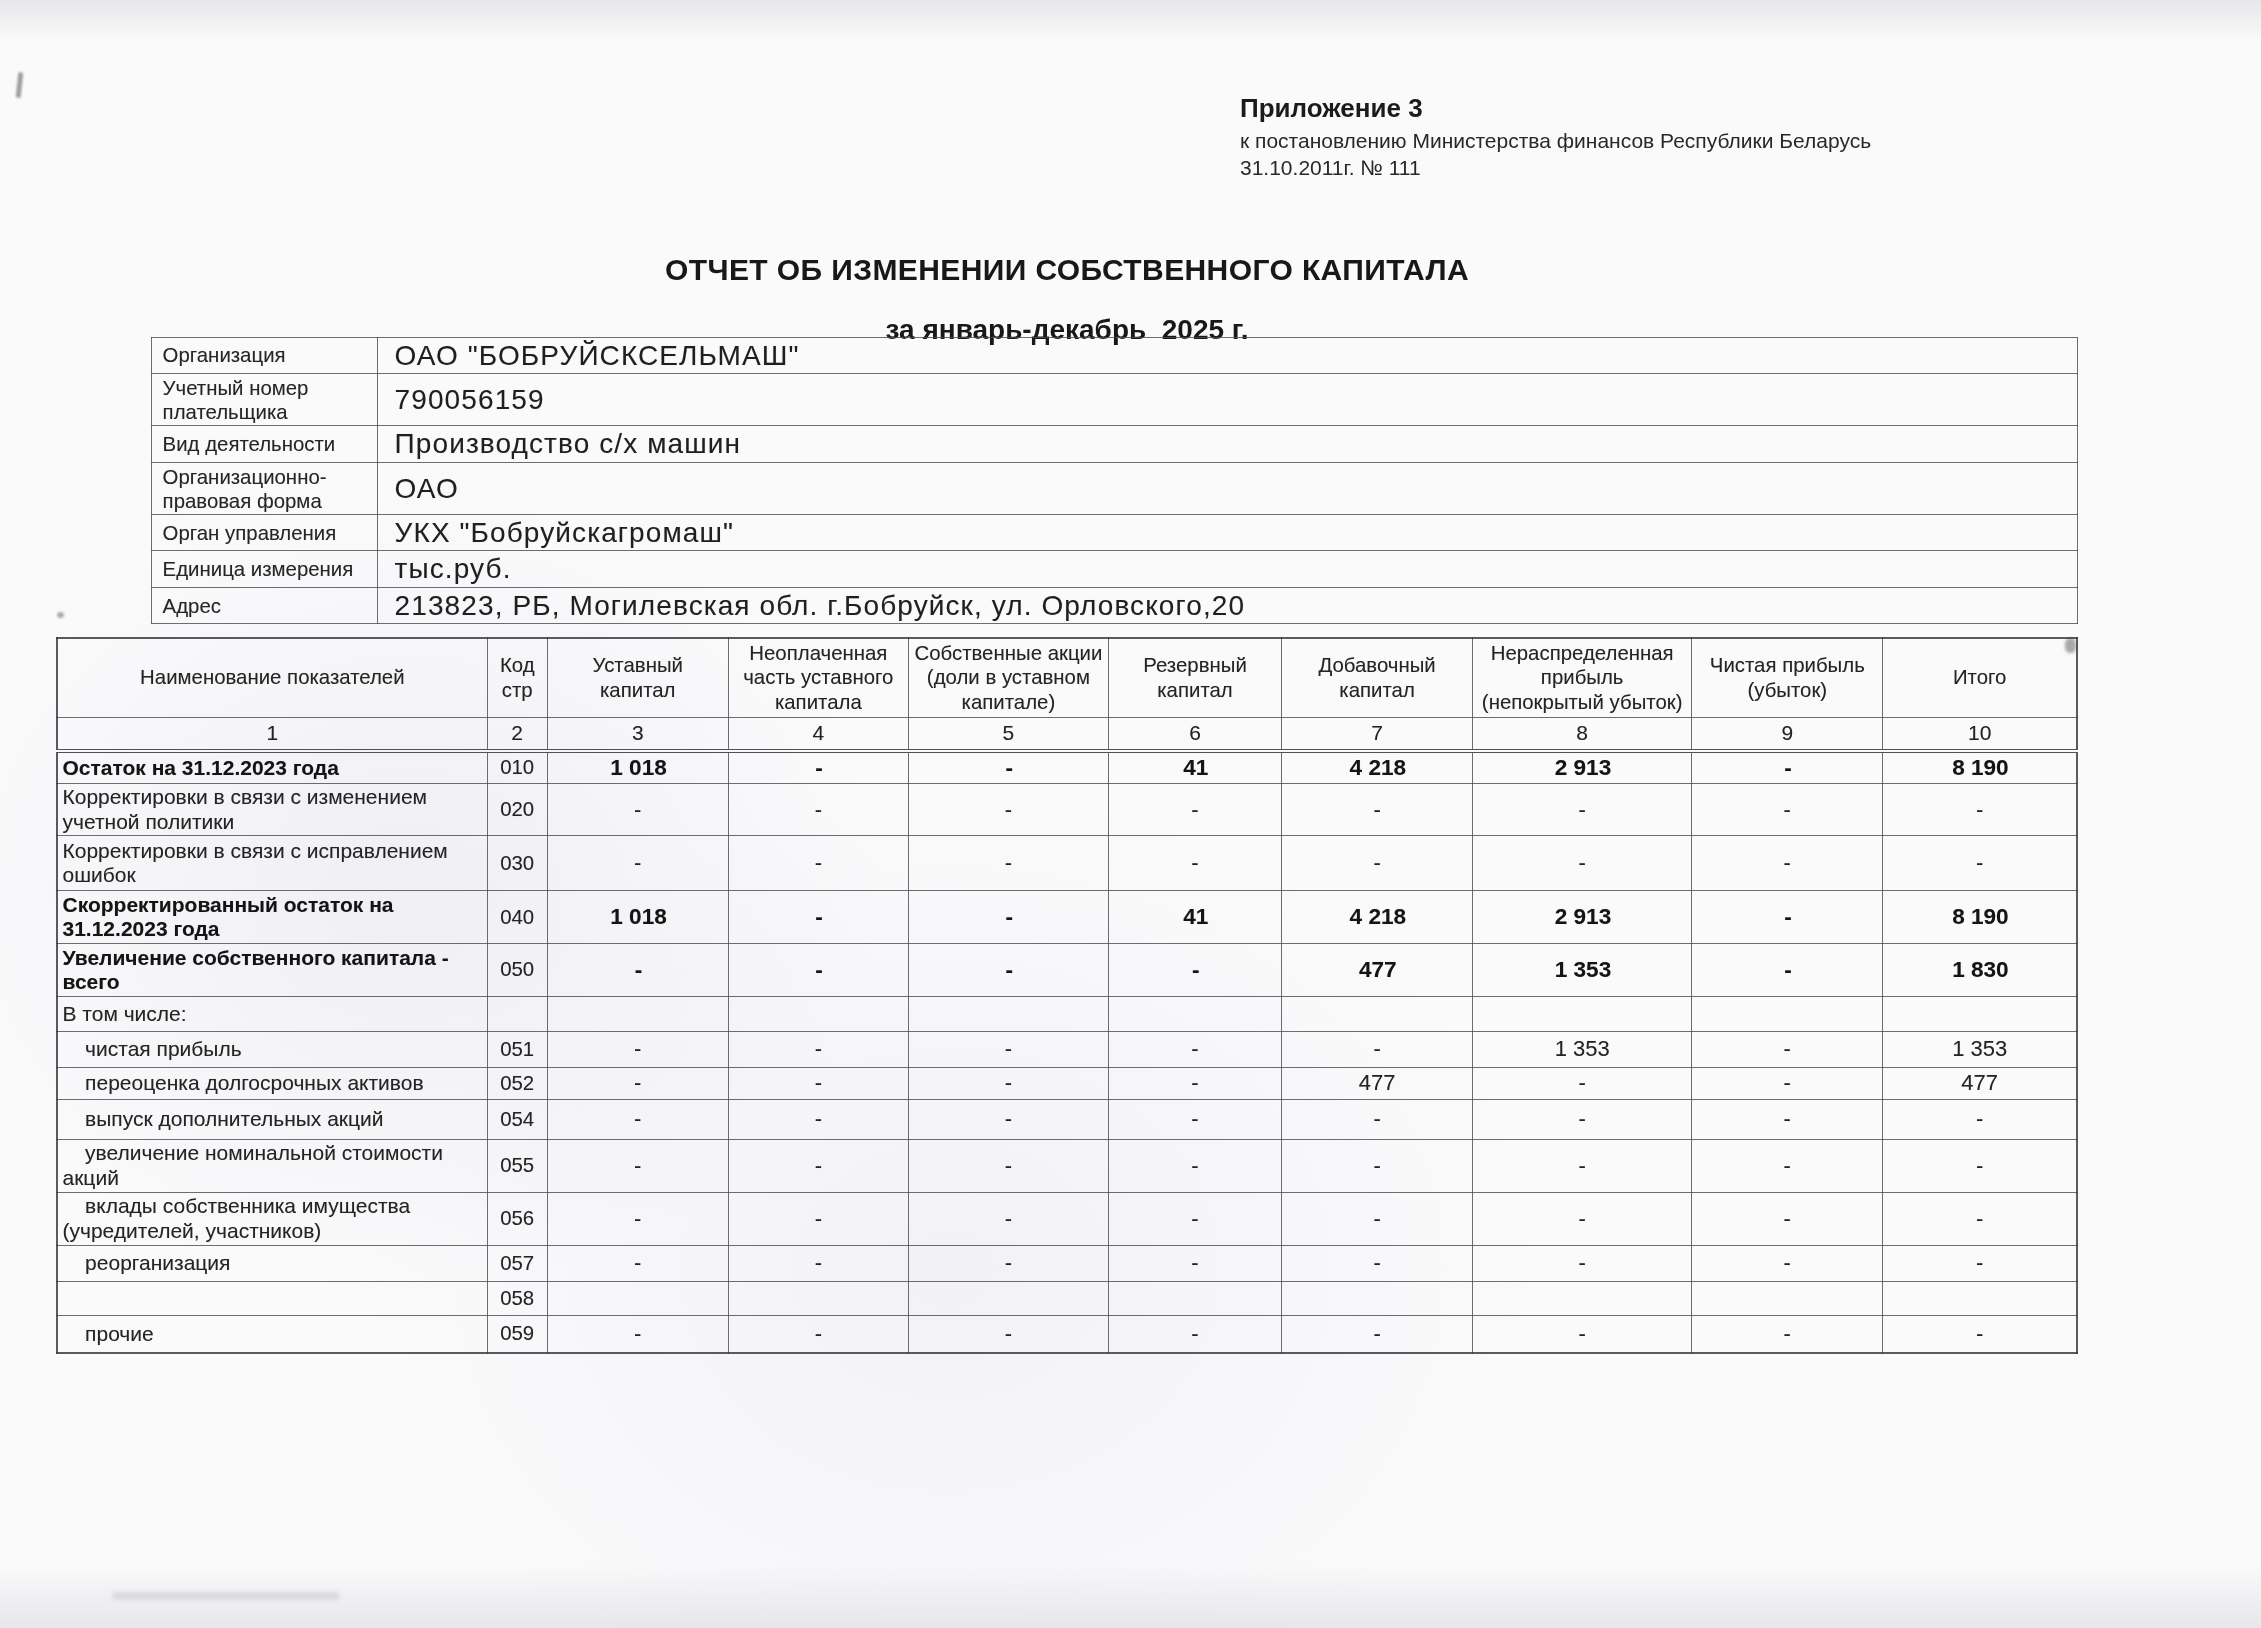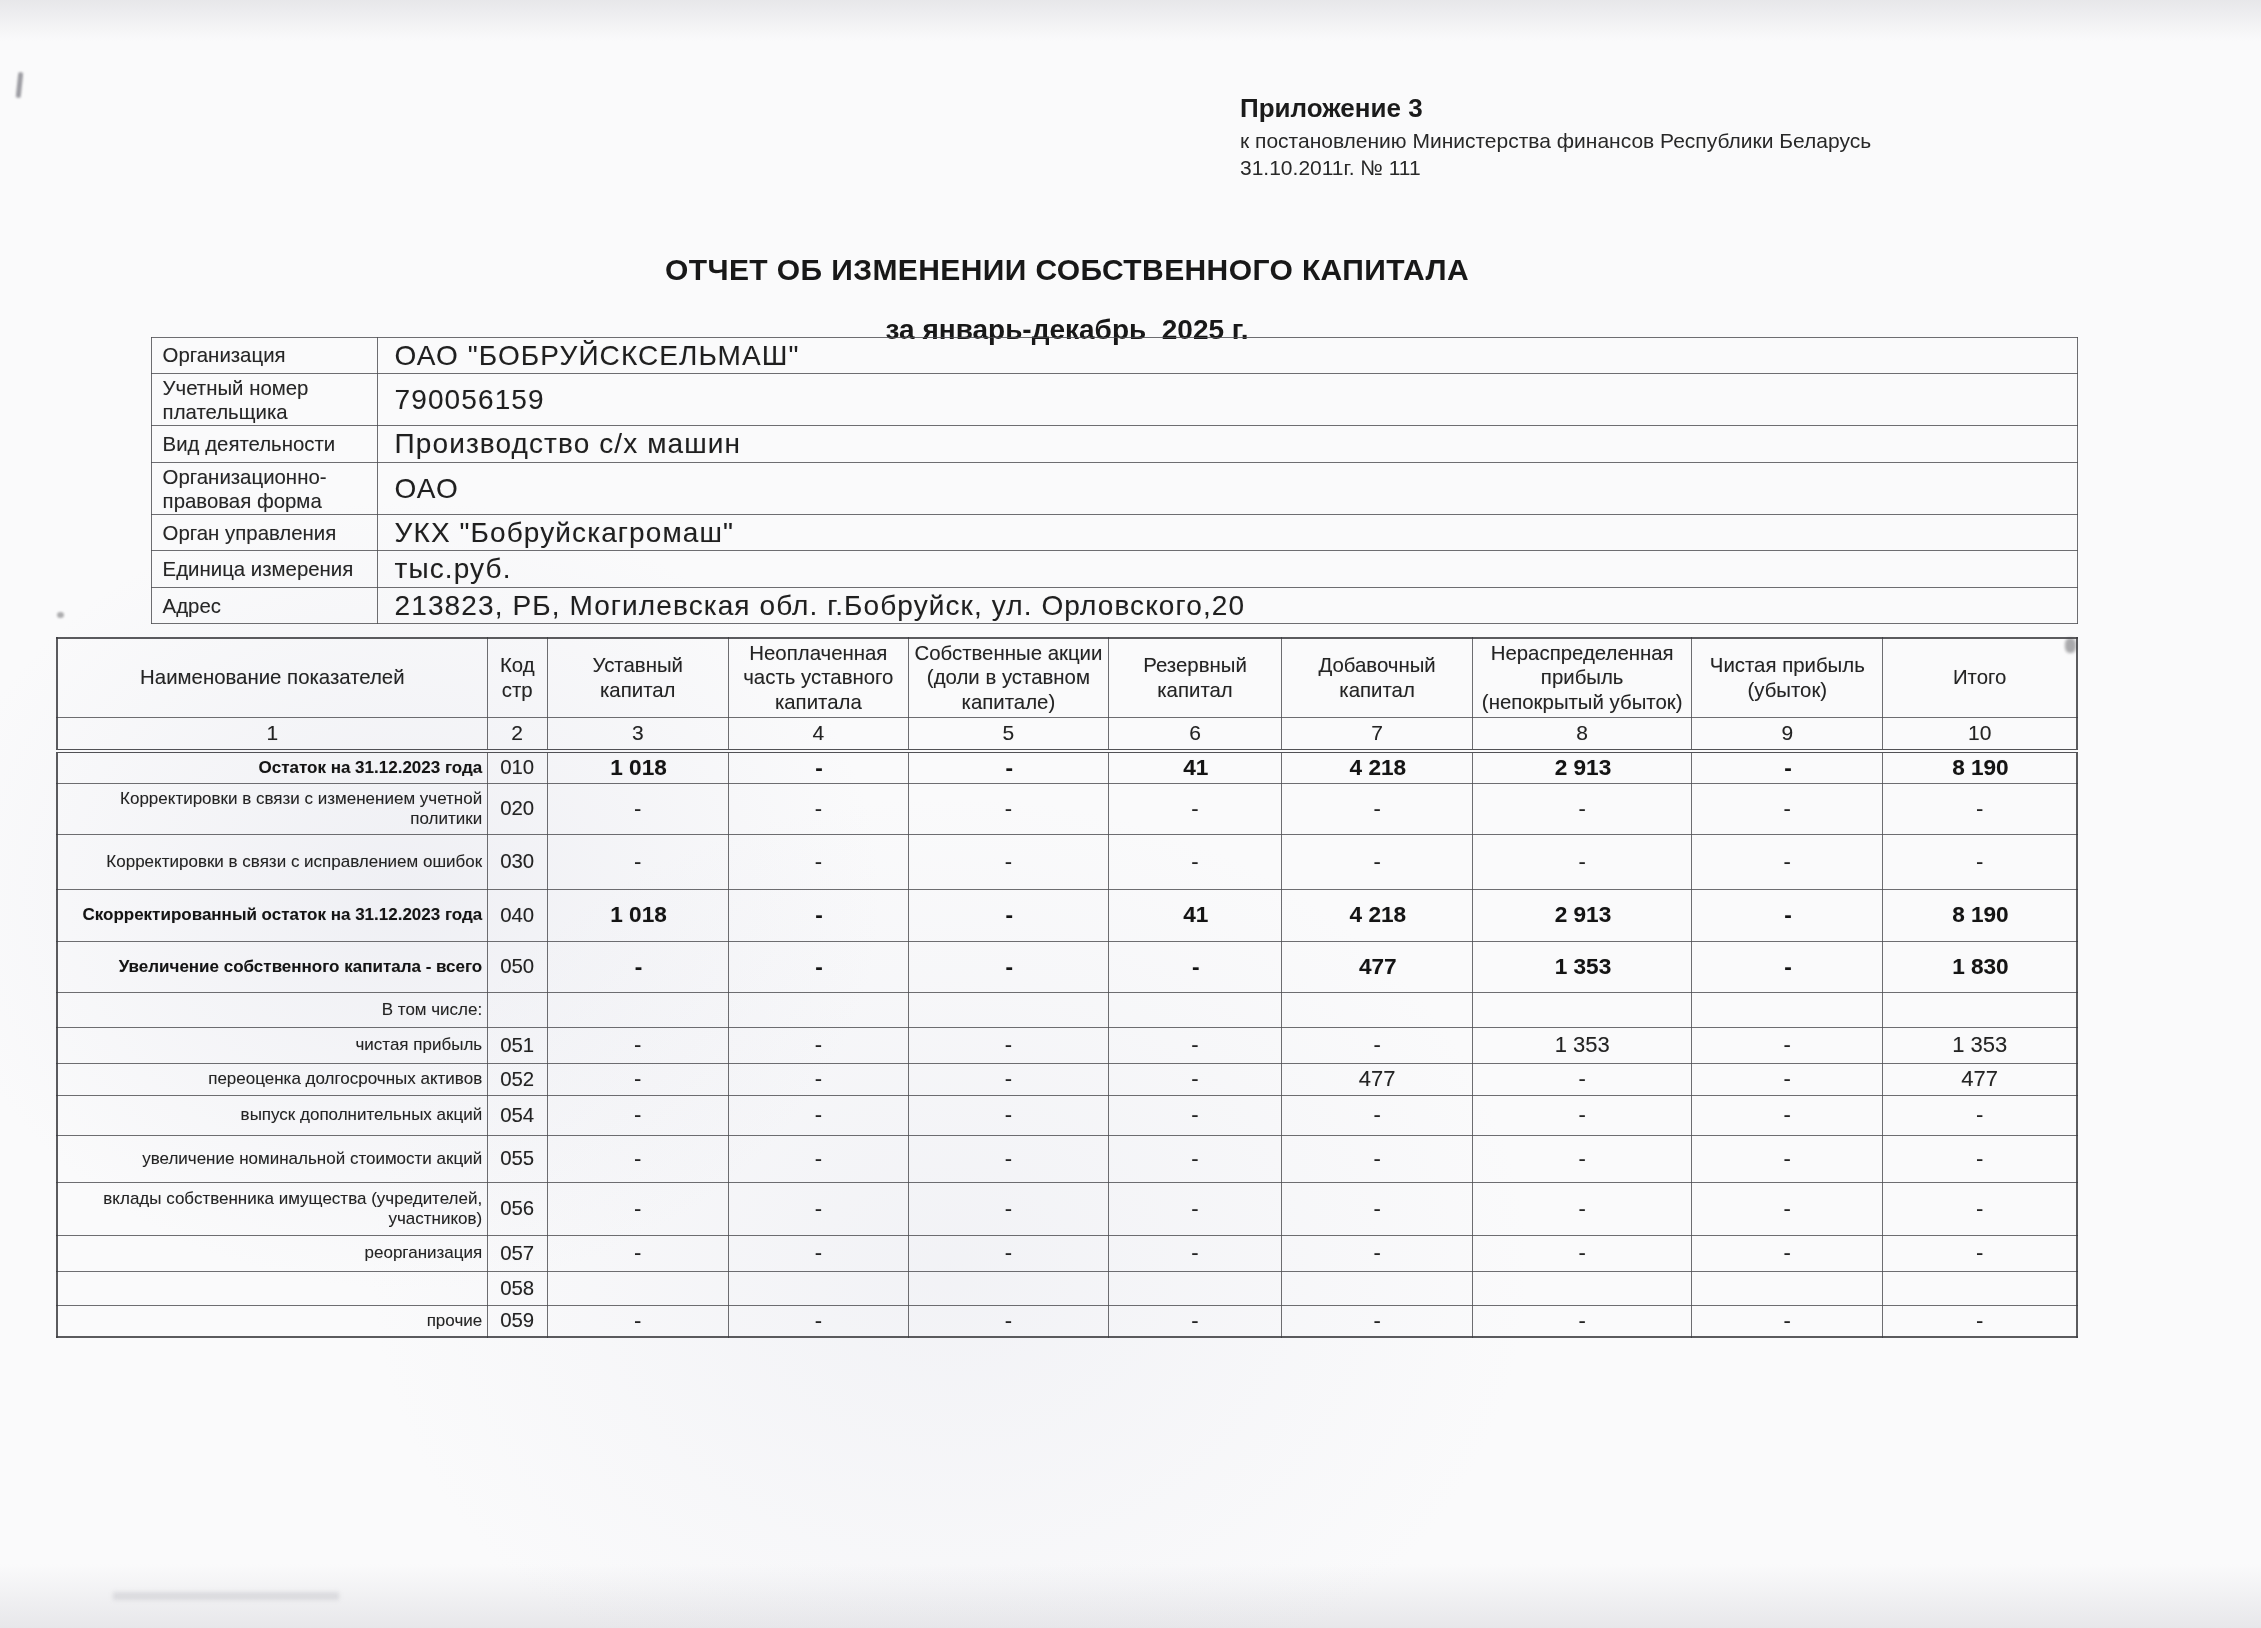--- a/index.html
+++ b/index.html
@@ -55,21 +55,21 @@
   .main-table{
     position:absolute;left:56px;top:637px;width:2022px;
     border:2.3px solid rgba(62,62,66,0.85);
     text-shadow:0 0 0.8px rgba(30,30,30,0.25);
   }
   .main-table td{border:1.5px solid rgba(78,78,82,0.82);vertical-align:middle;padding:1.5px 4.5px;}
   .head-row td{font-size:20.4px;line-height:1.22;text-align:center;color:#242424;}
   .head-row{height:72px;}
   .num-row{height:34px;}
   .num-row td{font-size:21px;text-align:center;border-bottom:4.5px double rgba(62,62,66,0.9);}
-  .cell-label{font-size:17px;line-height:1.16;text-align:right;padding-left:6px;color:#242424;}
+  .cell-label{font-size:21px;line-height:1.16;text-align:left;padding-left:6px;color:#242424;}
   .cell-label.indent{text-indent:22.6px;}
   .cell-code{font-size:20.4px;text-align:center;}
   .cell-val{font-size:22px;text-align:center;}
   tr.bold .cell-label,tr.bold .cell-val{font-weight:bold;color:#141414;}
   tr.bold .cell-val{font-size:22.6px;padding-left:6px;}
 </style>
 </head>
 <body>
 
 <div class="page">
@@ -315,21 +315,21 @@
           <td class="cell-code">058</td>
           <td class="cell-val"></td>
           <td class="cell-val"></td>
           <td class="cell-val"></td>
           <td class="cell-val"></td>
           <td class="cell-val"></td>
           <td class="cell-val"></td>
           <td class="cell-val"></td>
           <td class="cell-val"></td>
         </tr>
-        <tr style="height: 32px;">
+        <tr style="height: 38px;">
           <td class="cell-label indent">прочие</td>
           <td class="cell-code">059</td>
           <td class="cell-val">-</td>
           <td class="cell-val">-</td>
           <td class="cell-val">-</td>
           <td class="cell-val">-</td>
           <td class="cell-val">-</td>
           <td class="cell-val">-</td>
           <td class="cell-val">-</td>
           <td class="cell-val">-</td>

